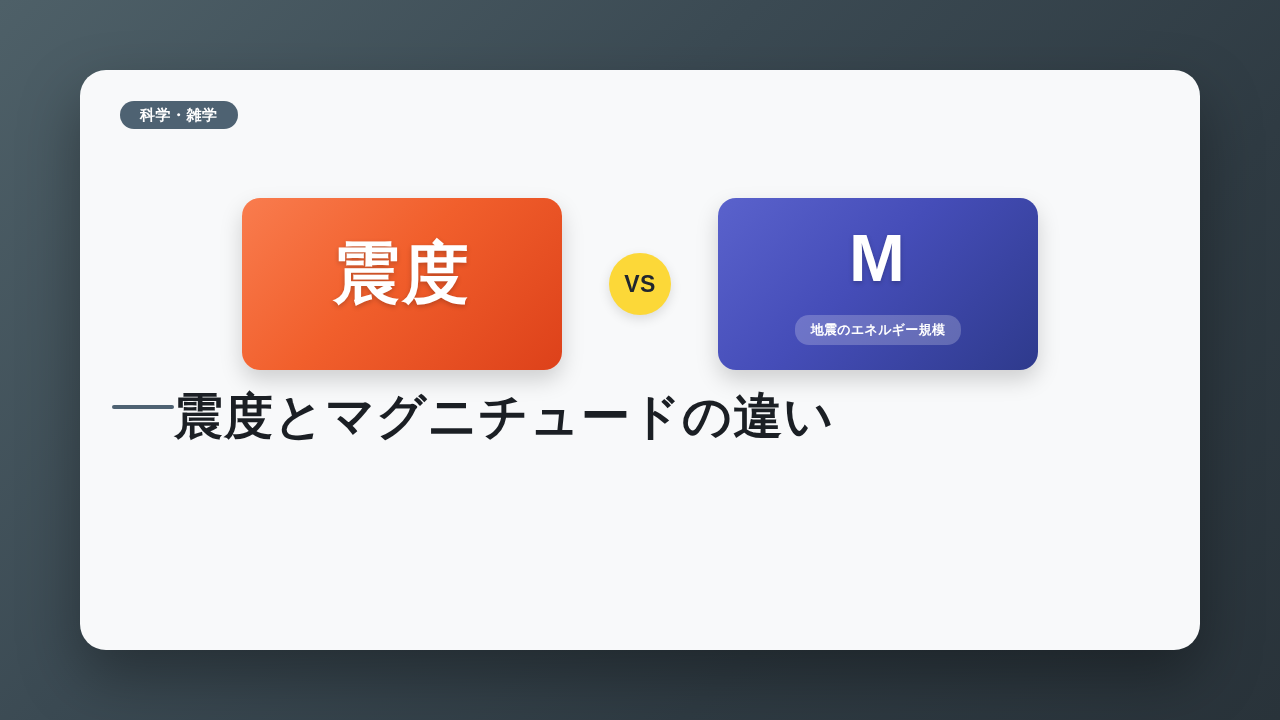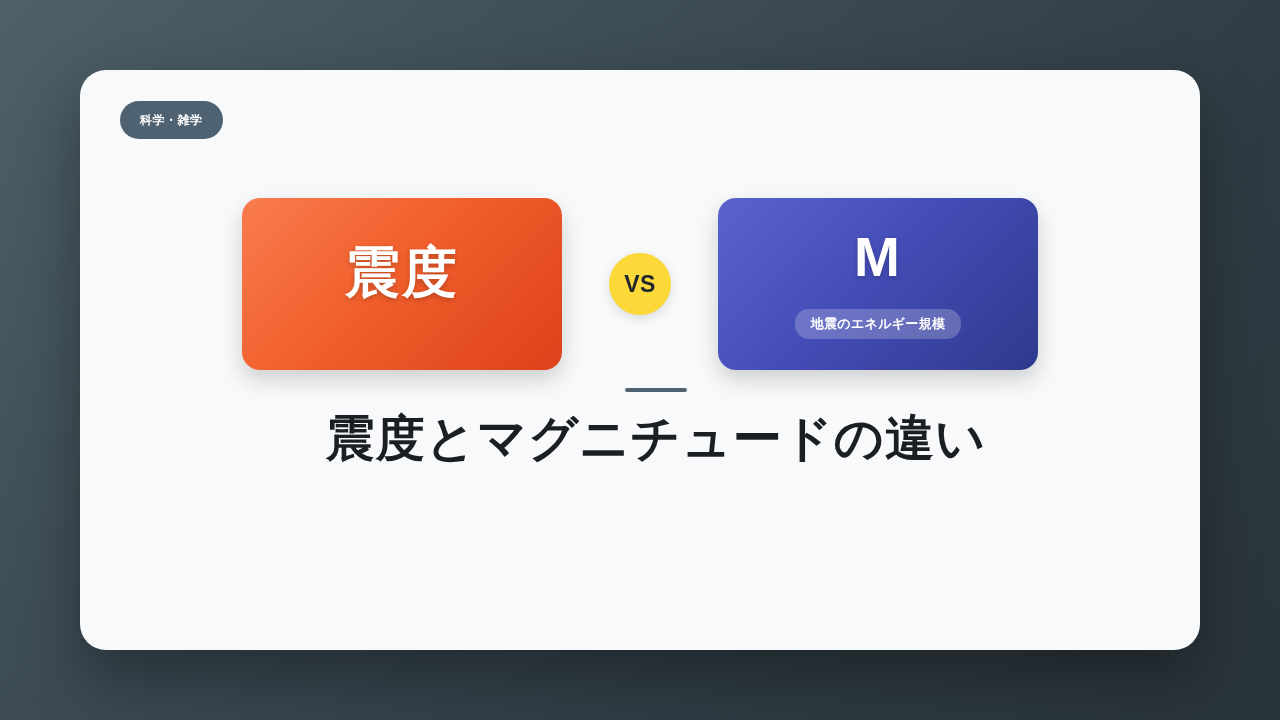--- a/index.html
+++ b/index.html
@@ -27,28 +27,28 @@
     border-radius: 26px;
     box-shadow: 0 26px 60px rgba(0,0,0,0.34);
     overflow: hidden;
   }
 
   
   .category-badge {
     position: absolute;
     top: 31px;
     left: 40px;
-    height: 38px;
+    height: 28px;
     padding: 0 20px;
     display: flex;
     align-items: center;
     justify-content: center;
     background: #4e6272;
     color: #ffffff;
-    font-size: 12px;
+    font-size: 15px;
     font-weight: bold;
     letter-spacing: 0.5px;
     border-radius: 19px;
   }
 
   
   .compare-row {
     position: absolute;
     top: 128px;
     left: 0;
@@ -69,21 +69,21 @@
     justify-content: center;
     box-shadow: 0 10px 22px rgba(0,0,0,0.17);
     position: relative;
   }
 
   .compare-card.left  { background: linear-gradient(135deg, #f97c4e 0%, #f15f2c 45%, #dd411a 100%); }
   .compare-card.right { background: linear-gradient(135deg, #5a62cc 0%, #454db8 45%, #2e3a8c 100%); }
 
   .compare-term {
     color: #ffffff;
-    font-size: 55px;
+    font-size: 67px;
     font-weight: bold;
     line-height: 1;
     letter-spacing: 2px;
     text-shadow: 0 2px 5px rgba(0,0,0,0.22);
     margin-bottom: 24px;
   }
 
   .compare-pill {
     background: rgba(255,255,255,0.22);
     color: #ffffff;
@@ -112,21 +112,21 @@
     box-shadow: 0 4px 12px rgba(0,0,0,0.12);
   }
 
   
   .title-block {
     position: absolute;
     top: 318px;
     left: 0;
     right: 0;
     display: flex;
-    flex-direction: column;
+    flex-direction: row;
     align-items: center;
     padding-left: 32px;
   }
 
   .title-divider {
     width: 62px;
     height: 4px;
     background: #4e6272;
     border-radius: 2px;
     margin-bottom: 18px;

